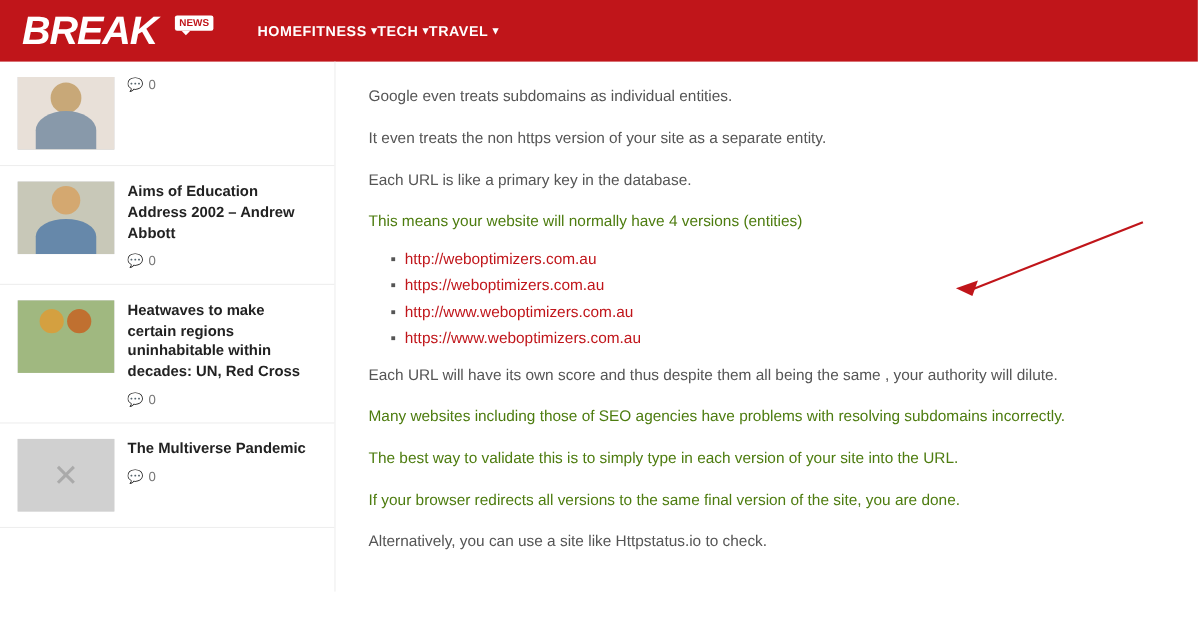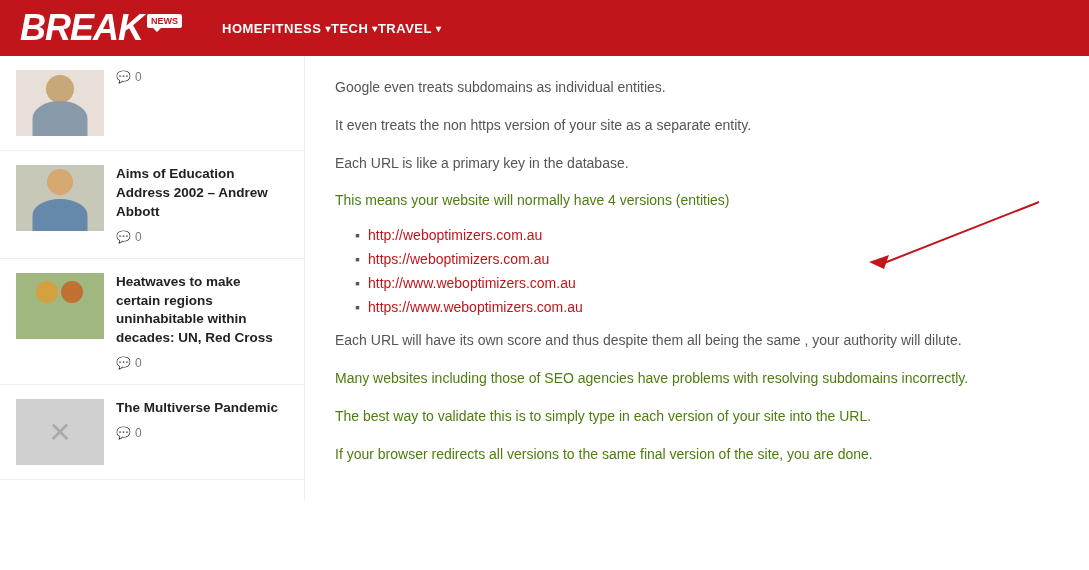--- a/index.html
+++ b/index.html
@@ -10,21 +10,21 @@
       background: #c0151a;
       height: 56px;
       display: flex;
       align-items: center;
       padding: 0 20px;
       gap: 40px;
     }
     .logo {
       display: flex;
       align-items: center;
-      gap: 4px;
+      gap: 16px;
     }
     .logo-break {
       font-size: 36px;
       font-weight: 900;
       color: #fff;
       font-style: italic;
       letter-spacing: -1px;
       line-height: 1;
     }
     .logo-news-badge {
@@ -362,16 +362,17 @@
         <line x1="290" y1="5" x2="130" y2="68" stroke="#c0151a" stroke-width="2"></line>
 
         <polygon points="120,65 140,58 135,72" fill="#c0151a"></polygon>
       </svg>
     </div>
 
     <p class="article-para">Each URL will have its own score and thus despite them all being the same , your authority will dilute.</p>
     <p class="article-para highlight">Many websites including those of SEO agencies have problems with resolving subdomains incorrectly.</p>
     <p class="article-para highlight">The best way to validate this is to simply type in each version of your site into the URL.</p>
     <p class="article-para highlight">If your browser redirects all versions to the same final version of the site, you are done.</p>
+    <p class="article-para">Alternatively, you can use a site like Httpstatus.io to check.</p>
 
   </main>
 
 </div>
 
 </body></html>

